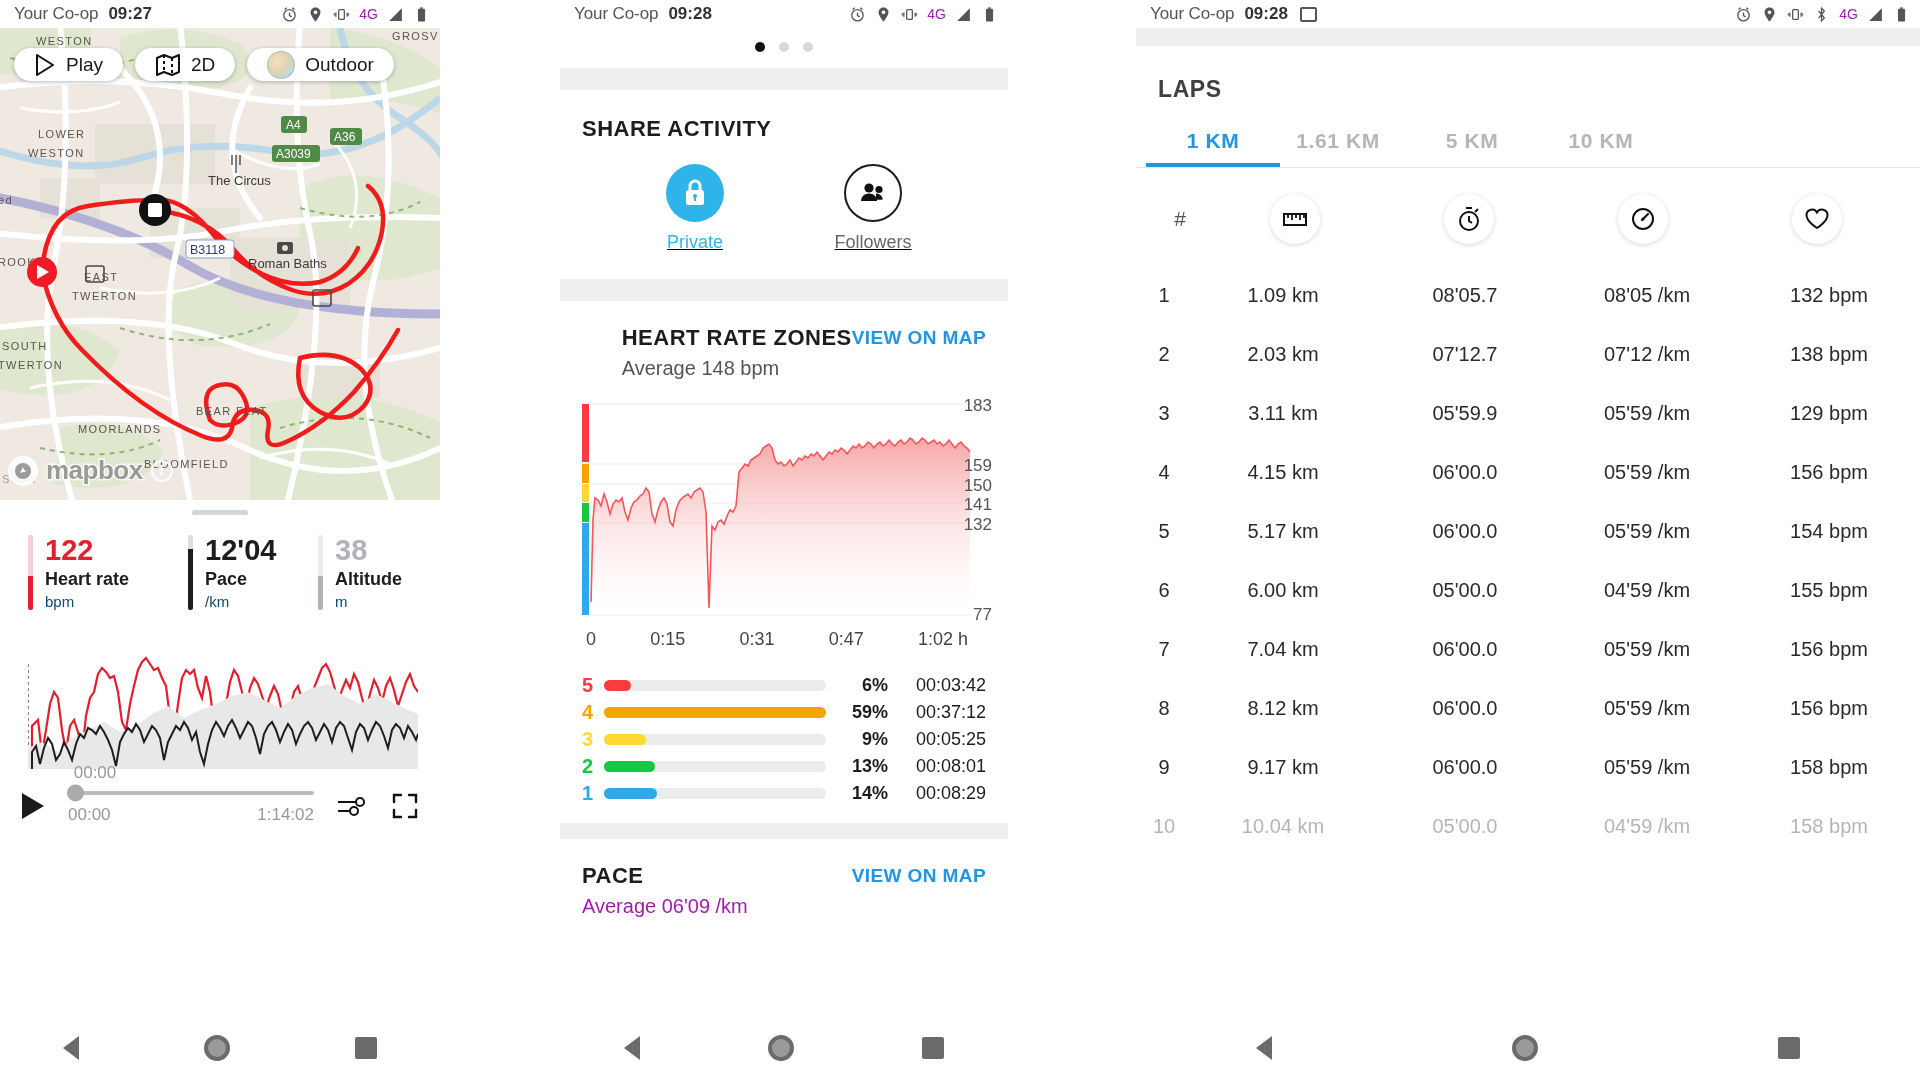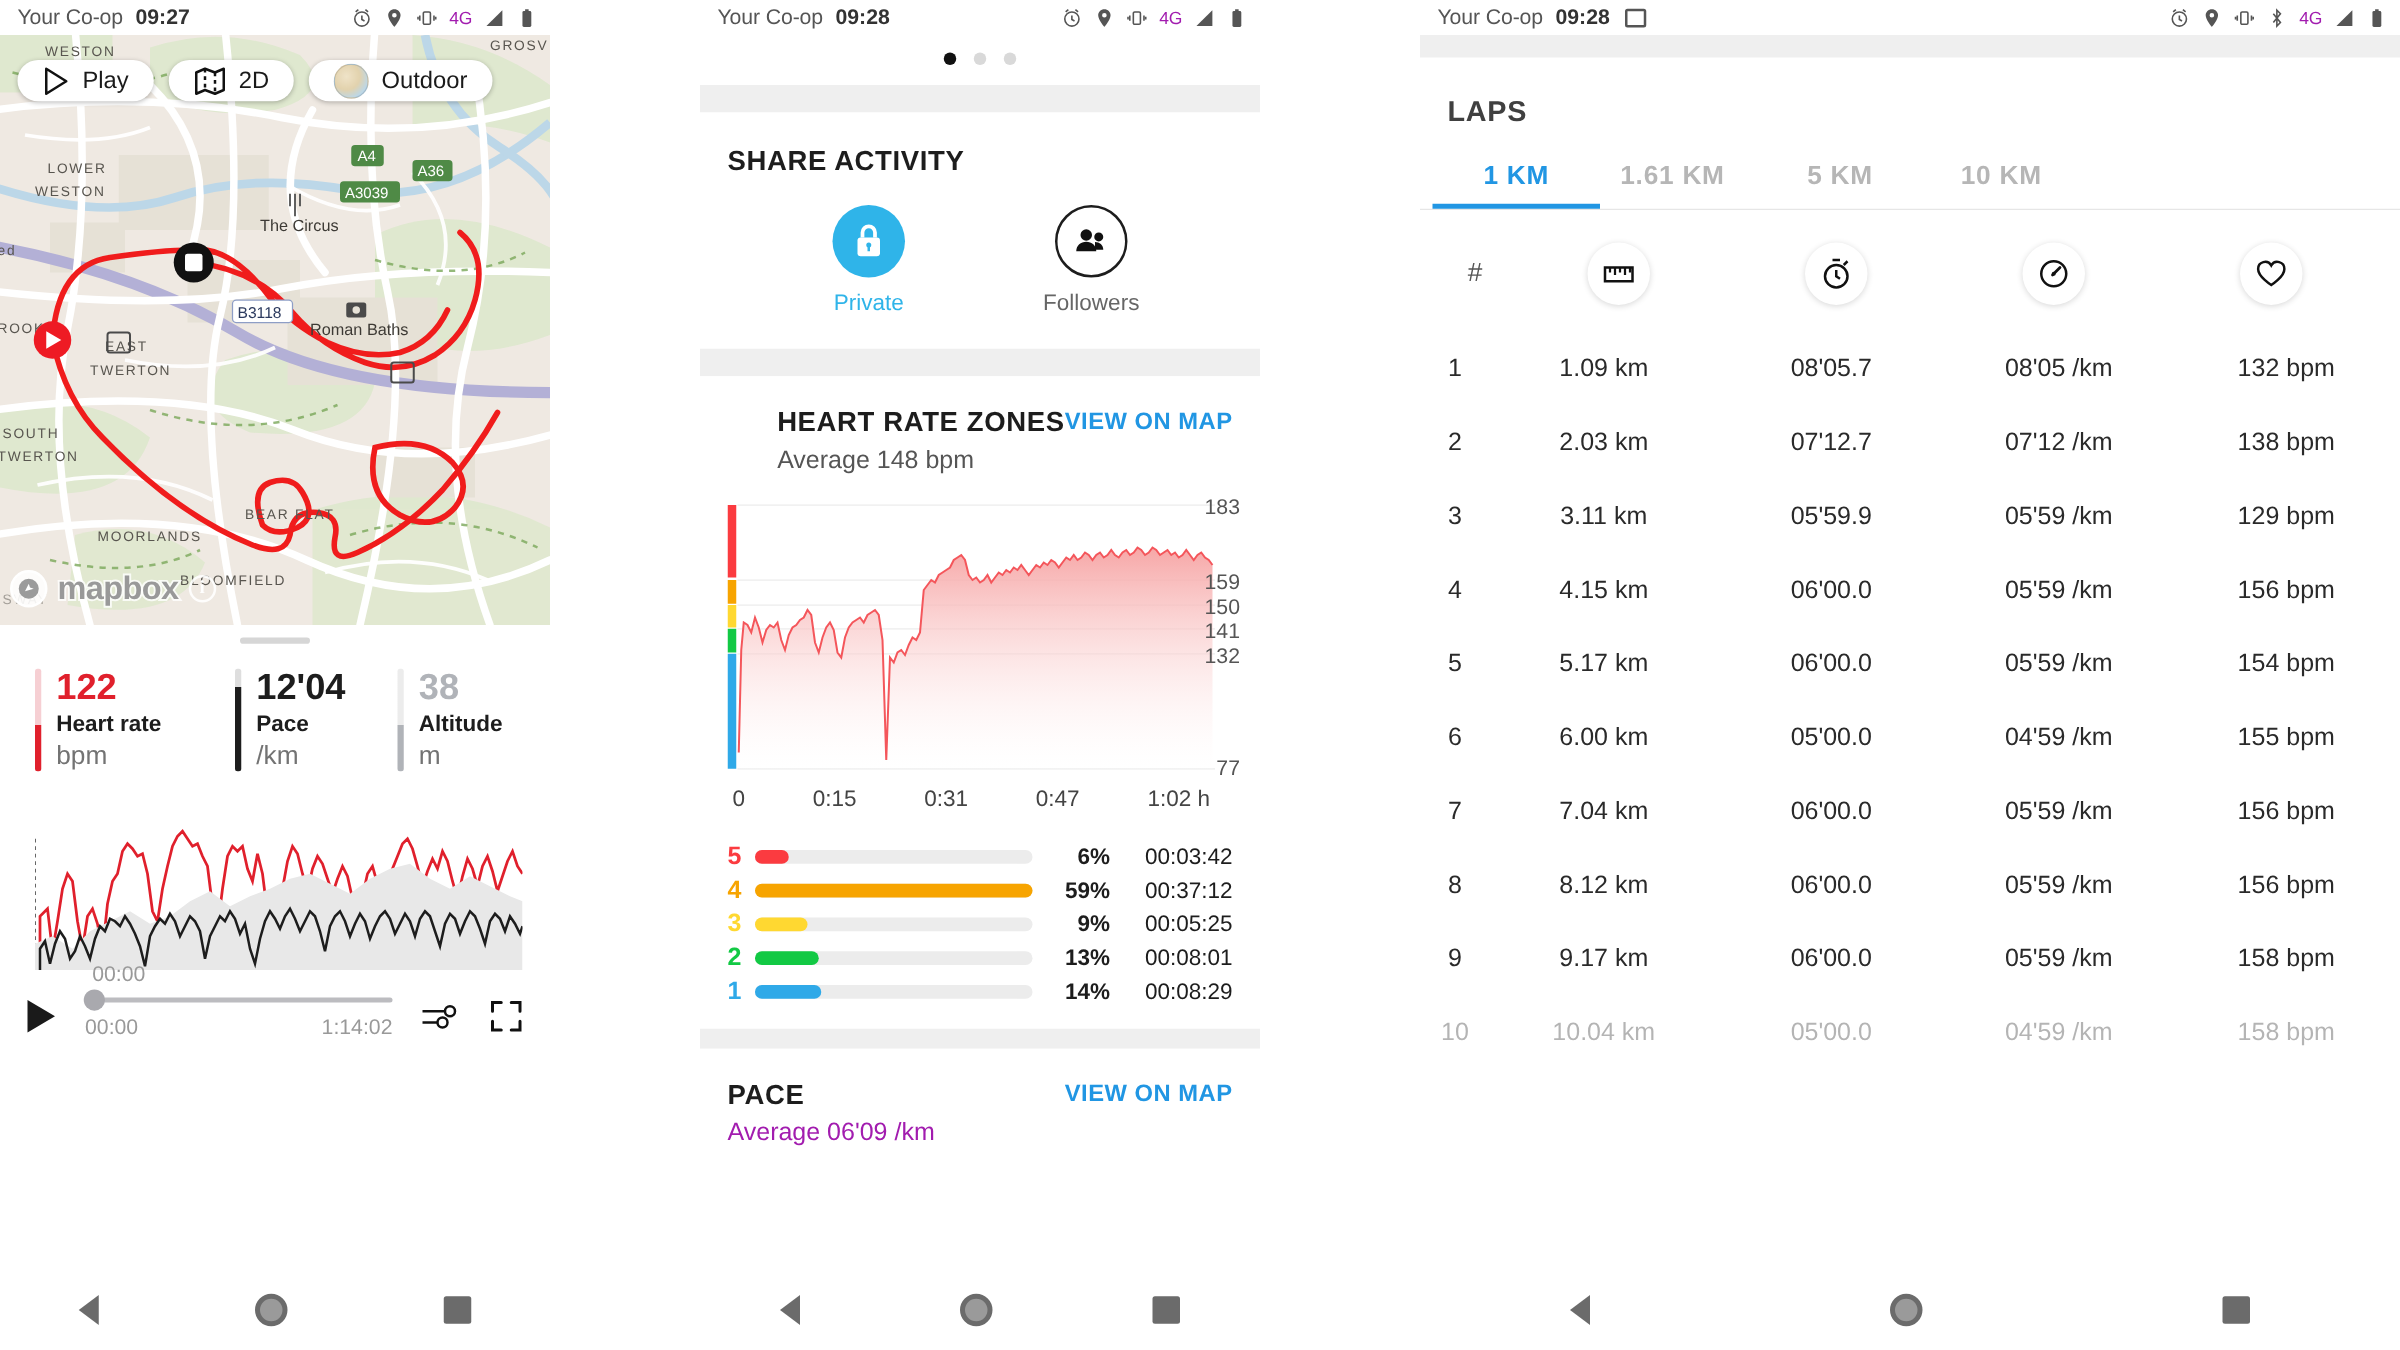--- a/index.html
+++ b/index.html
@@ -68,21 +68,21 @@
   .metric:nth-child(3){ width: 150px; }
   .m-bar { width: 5px; border-radius: 2px; margin-right: 12px; }
   .m-bar-hr { background: linear-gradient(#f6cfd3 0%, #f6cfd3 55%, #e0202c 55%, #e0202c 100%); }
   .m-bar-pace { background: linear-gradient(#dedede 0%, #dedede 18%, #1d1d1d 18%, #1d1d1d 100%); }
   .m-bar-alt { background: linear-gradient(#ececec 0%, #ececec 55%, #b0b3b8 55%, #b0b3b8 100%); }
   .m-val { font-size: 29px; font-weight: bold; line-height: 1.05; }
   .m-val.hr { color: #e0202c; }
   .m-val.pace { color: #1d1d1d; }
   .m-val.alt { color: #b0b3b8; }
   .m-label { font-size: 18px; font-weight: bold; color: #1d1d1d; margin-top: 4px; }
-  .m-unit { font-size: 21px; color: #737373; margin-top: 3px; }
+  .m-unit { font-size: 15px; color: #0c4a6e; margin-top: 3px; }
 
   .graph { position: relative; margin: 18px 0 0 28px; width: 390px; height: 135px; }
   .graph svg { display:block; }
 
   .playerbar { display:flex; align-items:center; padding: 18px 22px 0 22px; position:relative; }
   .play-tri { width:0;height:0;border-left:22px solid #1a1a1a;border-top:13px solid transparent;border-bottom:13px solid transparent; }
   .track-col { flex:1; margin: 0 16px 0 24px; position:relative; }
   .track-top { font-size: 17px; color:#999; text-align:center; position:absolute; top:-24px; left:-8px; width:70px; }
   .track { height: 4px; background:#bcbcc0; border-radius:2px; position:relative; margin: 4px 0; }
   .track-knob { position:absolute; left:-1px; top:50%; transform:translateY(-50%); width:17px;height:17px;border-radius:50%;background:#a9a9ae; }
@@ -98,21 +98,21 @@
 
   
   .p2-top-white{ background:#fff; height:40px; position:relative;}
   .dots { position:absolute; top:14px; left:50%; transform:translateX(-50%); display:flex; gap:14px; align-items:center; }
   .dot { width:10px;height:10px;border-radius:50%;background:#d9d9d9; }
   .dot.active{ background:#111; }
   .sep { height: 22px; background:#efefef; }
   .sep-thin{ height: 16px; background:#efefef; }
   .card { background:#fff; padding: 0 22px; }
   .sec-title { font-size: 22px; font-weight: bold; color:#1d1d1d; letter-spacing:.5px; padding-top: 26px;}
-  .share-row { display:flex; justify-content:space-around; padding: 22px 24px 26px; }
+  .share-row { display:flex; justify-content:space-around; padding: 22px 24px 26px; text-decoration: underline; }
   .share-opt { display:flex; flex-direction:column; align-items:center; gap:10px; width: 120px;}
   .share-circ { width:58px;height:58px;border-radius:50%;display:flex;align-items:center;justify-content:center; }
   .share-circ.on { background:#2fb4e9; }
   .share-circ.off { border:2.5px solid #1d1d1d; }
   .share-lbl { font-size:18px; color:#666; }
   .share-lbl.on { color:#2fb4e9; }
 
   .hr-head { display:flex; align-items:flex-start; justify-content:flex-end; padding-top:24px;}
   .hr-sub { font-size: 20px; color:#555; margin-top: 6px; }
   .link { color:#2196e3; font-weight:bold; font-size:19px; letter-spacing:.4px; padding-top:2px;}

